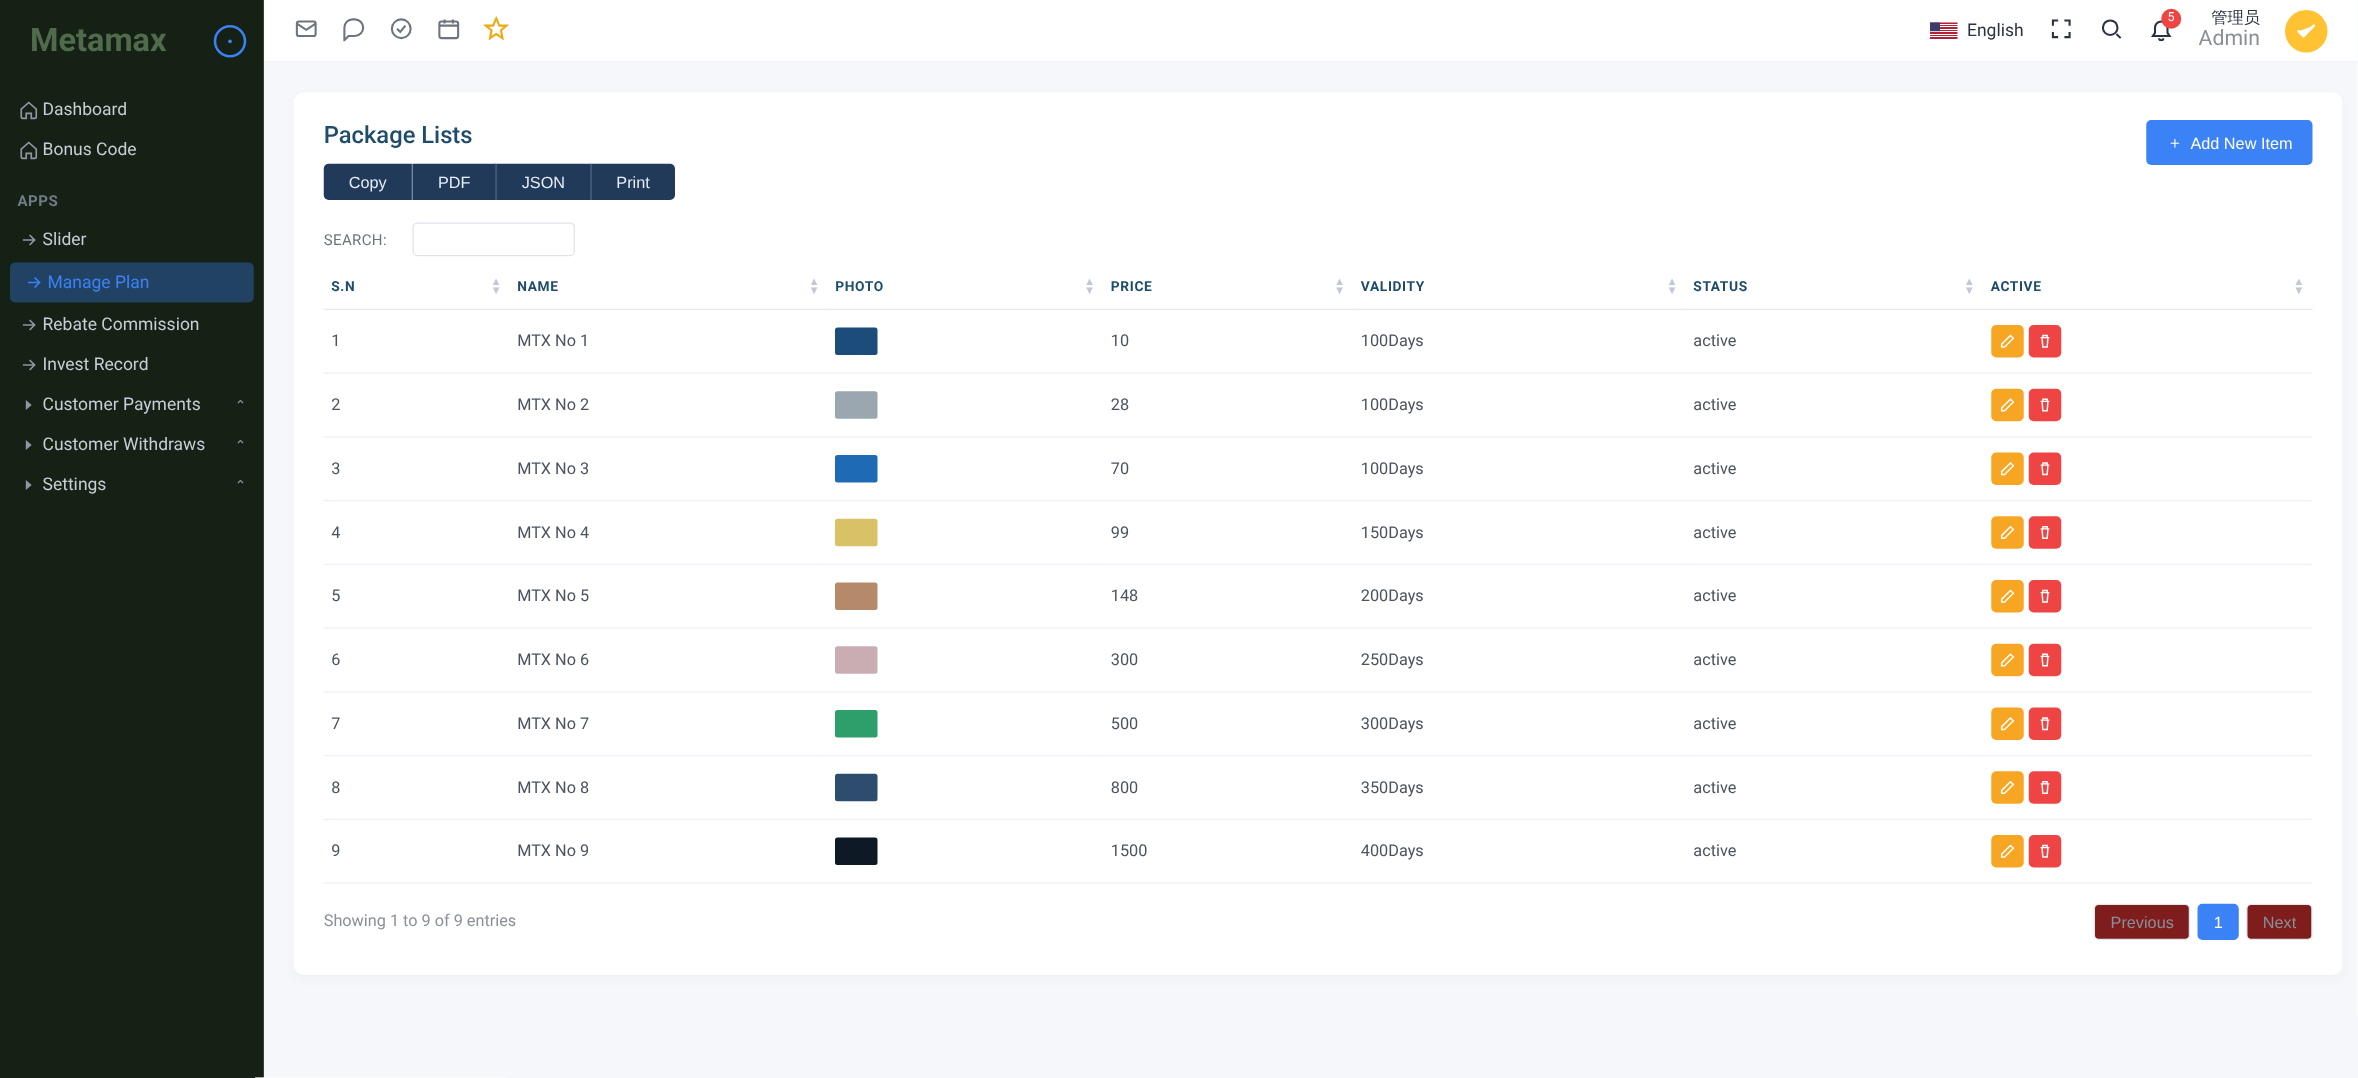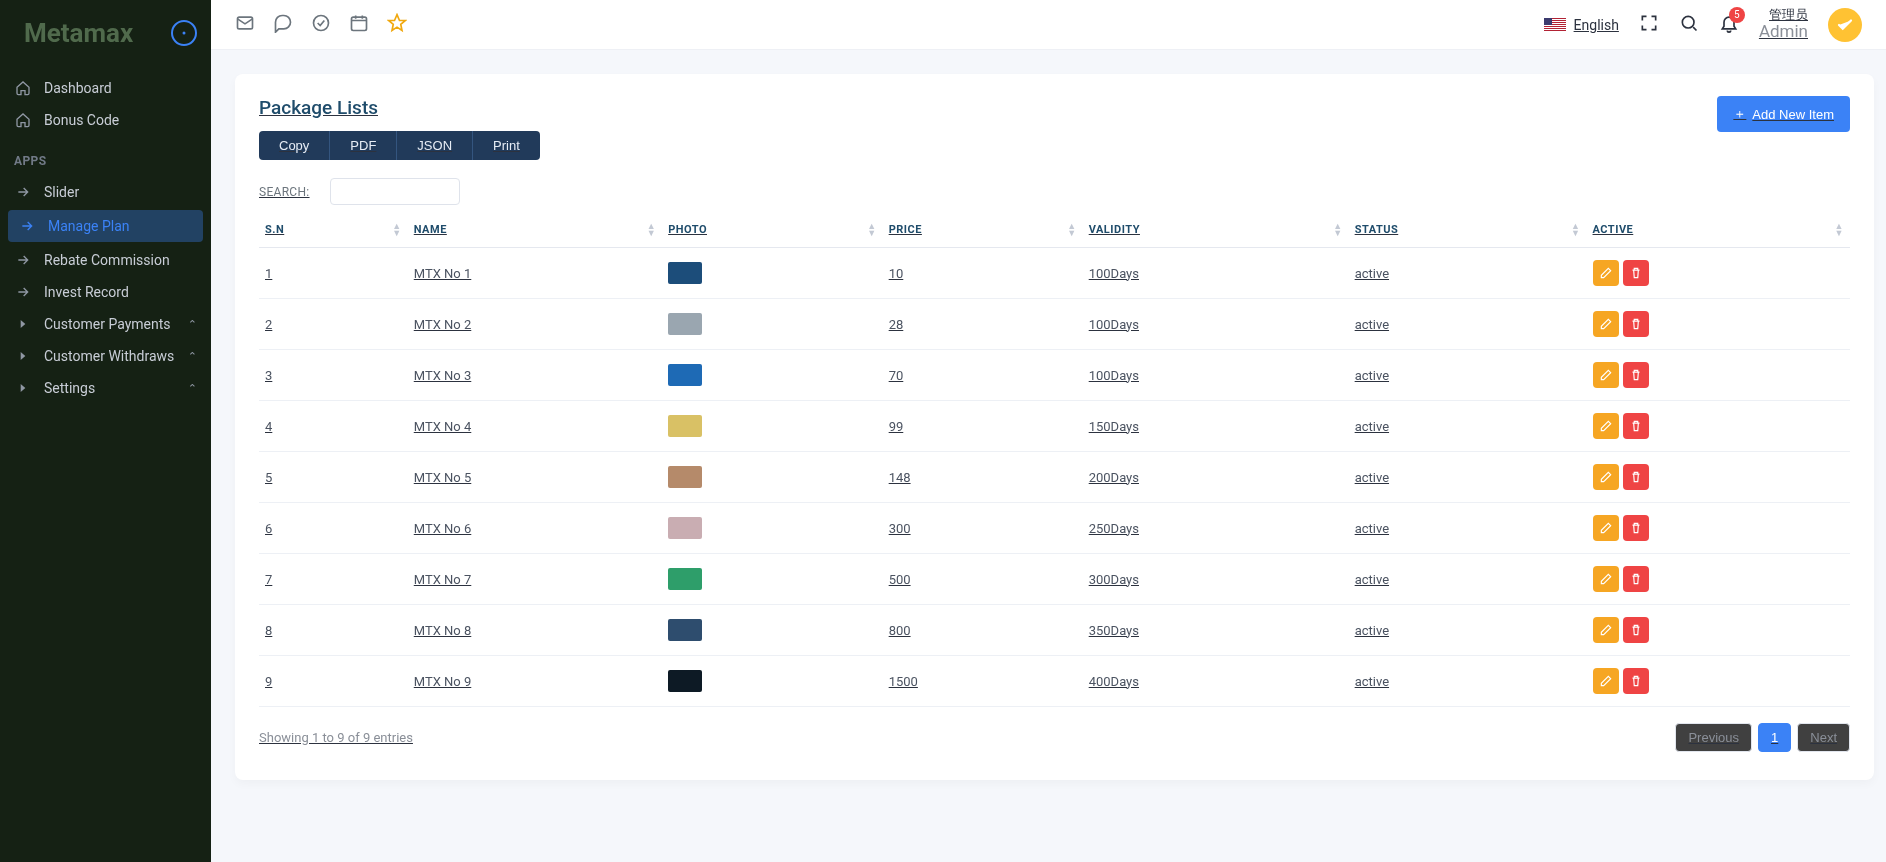--- a/index.html
+++ b/index.html
@@ -39,21 +39,21 @@
 .pin-icon {
   width: 26px; height:26px;
   border: 2px solid #3b82f6;
   border-radius: 50%;
   display:flex; align-items:center; justify-content:center;
   color:#3b82f6; font-size:11px;
 }
 .nav-item {
   display: flex;
   align-items: center;
-  gap: 12px;
+  gap: 2px;
   padding: 8px 14px;
   color: #c8cdd6;
   font-size: 14px;
   cursor: pointer;
 }
 .nav-item .ico { width:18px; display:flex; justify-content:center; color:#8f97a3;}
 .nav-item.active {
   background: rgba(59,130,246,0.35);
   color: #3b82f6;
   border-radius: 4px;
@@ -63,21 +63,21 @@
 .nav-item.active .ico { color:#3b82f6;}
 .nav-section-label {
   color: #717a87;
   font-size: 12px;
   font-weight: 700;
   padding: 18px 14px 8px 14px;
   letter-spacing: 0.4px;
 }
 .nav-item .chev { margin-left:auto; color:#8f97a3; font-size:11px;}
 
-.main { flex:1; display:flex; flex-direction:column; min-width:0;text-decoration:underline;}
+.main { flex:1; display:flex; flex-direction:column; min-width:0;}
 .topbar {
   height:50px;
   background:#fff;
   display:flex;
   align-items:center;
   padding:0 24px;
   border-bottom:1px solid #eef0f5;
 }
 .topbar-left { display:flex; gap:18px; color:#6c757d;}
 .topbar-left svg { width:20px; height:20px; stroke:#6c757d; fill:none; stroke-width:2;}
@@ -125,21 +125,21 @@
 thead th .sort { float:right; color:#c3c9d4; font-size:9px; line-height:7px;}
 tbody td { padding:12px 6px; font-size:13px; color:#4b5361; border-bottom:1px solid #edf0f5;}
 .thumb { width:34px; height:22px; border-radius:2px; object-fit:cover; background:#888;}
 .act-btn { border:none; border-radius:4px; width:26px; height:26px; display:inline-flex; align-items:center; justify-content:center; cursor:pointer; margin-right:4px;}
 .act-edit { background:#f6a623;}
 .act-del { background:#ef4444;}
 .act-btn svg { width:14px; height:14px; stroke:#fff; fill:none; stroke-width:2;}
 .footer-row { display:flex; justify-content:space-between; align-items:center; margin-top:16px;}
 .entries-info { color:#8a8f98; font-size:13px;}
 .pager { display:flex; gap:6px;}
-.pager button { border:1px solid #e2e6ee; background:#404040; color:#8a8f98; padding:6px 12px; border-radius:4px; font-size:13px; cursor:pointer;}
+.pager button { border:1px solid #e2e6ee; background:#7f1d1d; color:#8a8f98; padding:6px 12px; border-radius:4px; font-size:13px; cursor:pointer;}
 .pager button.current { background:#3b82f6; color:#fff; border-color:#3b82f6;}
 </style>
 </head>
 <body>
 
 <aside class="sidebar">
   <div class="logo-row">
     <div class="logo">Metamax</div>
     <div class="pin-icon">
       <svg viewBox="0 0 24 24" width="12" height="12">

